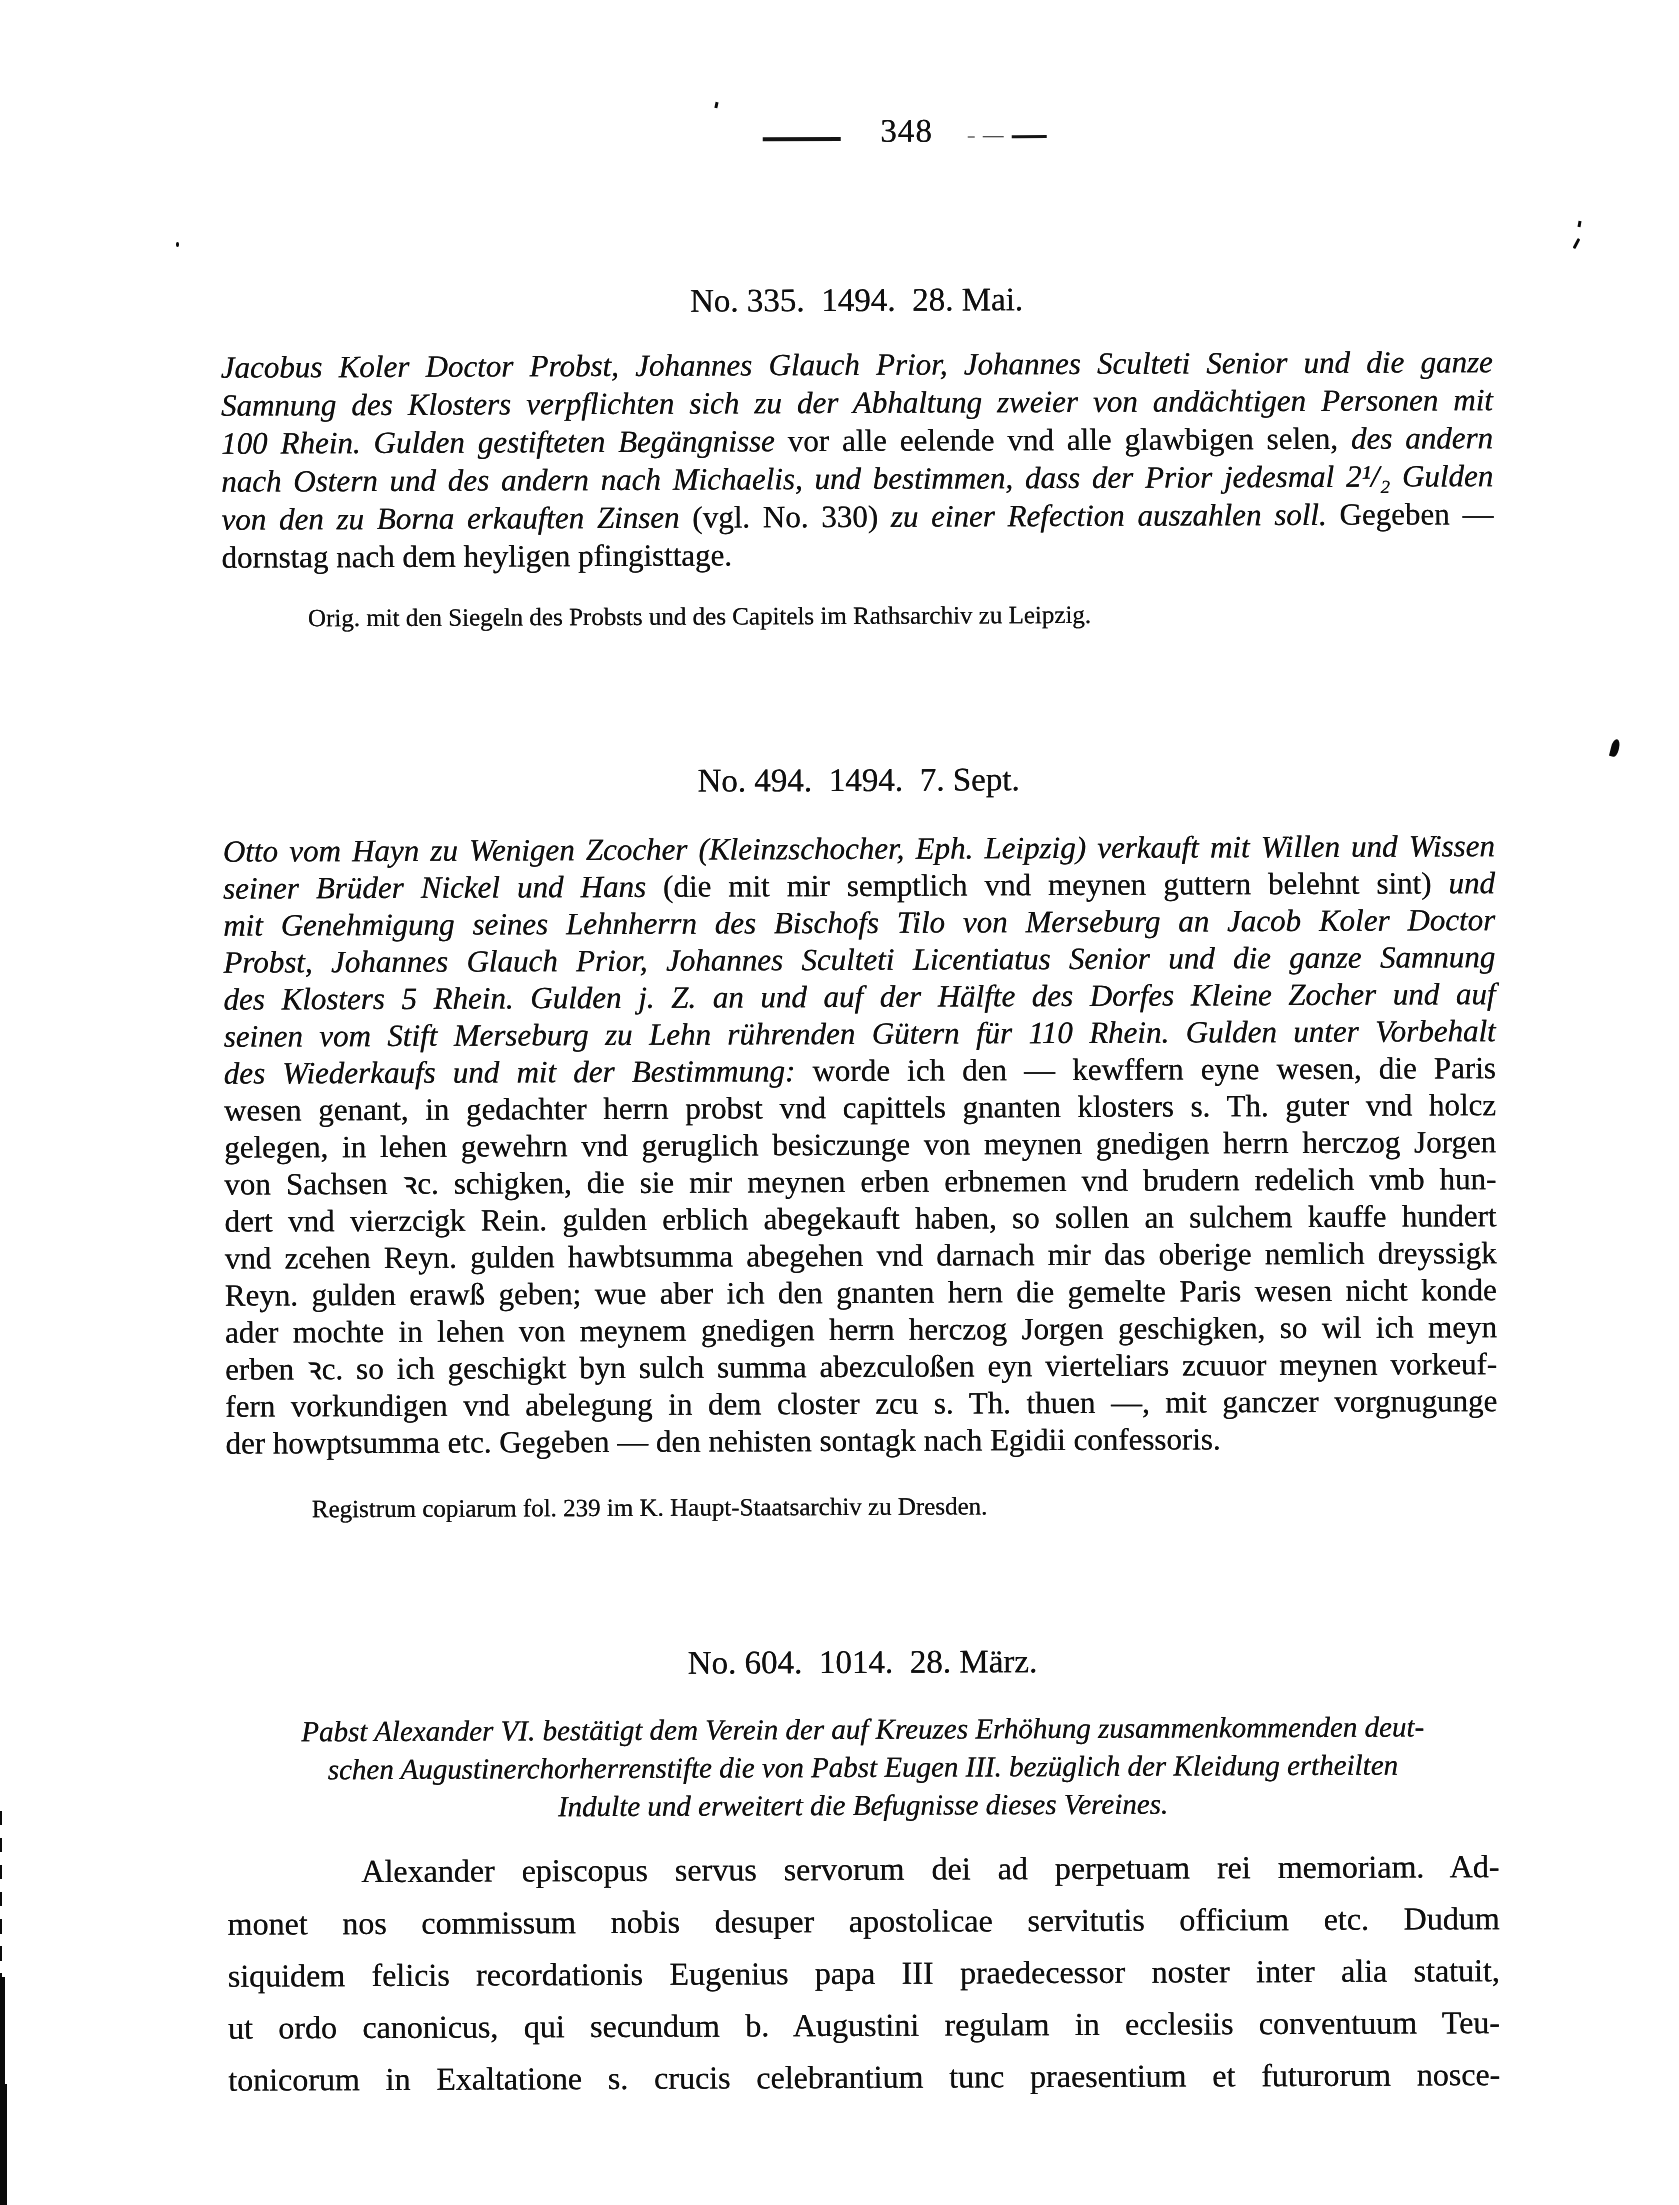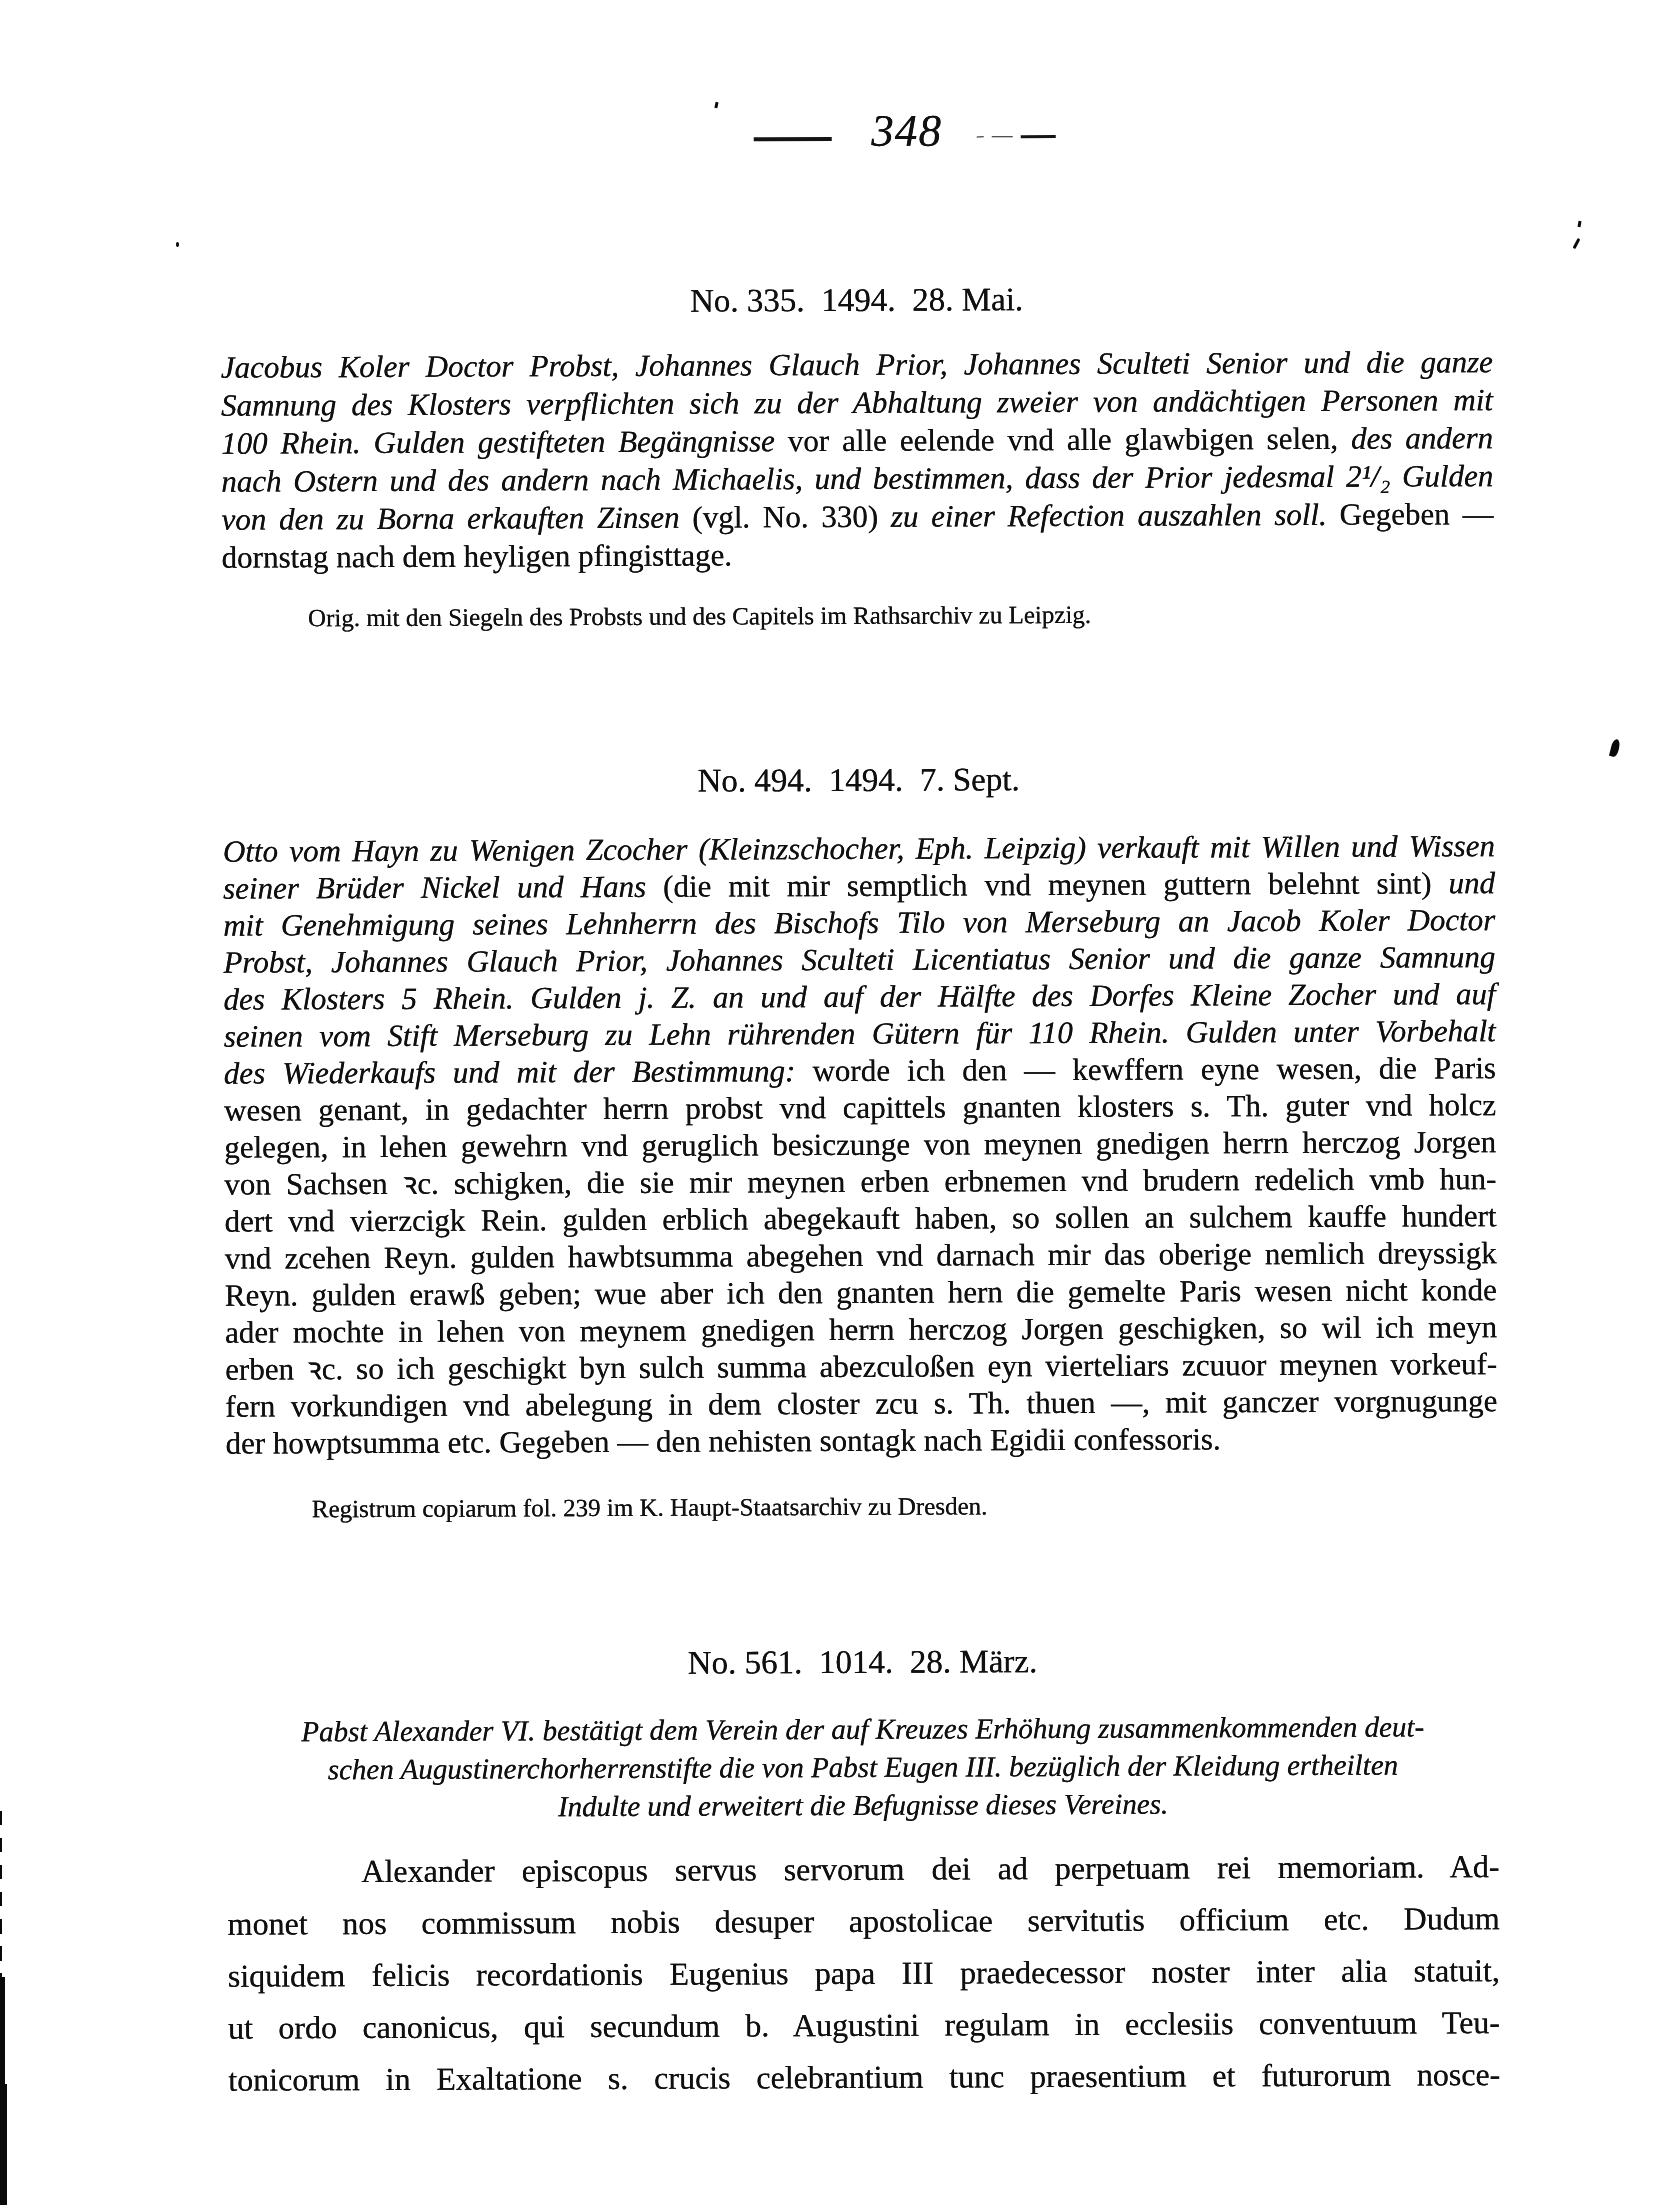--- a/index.html
+++ b/index.html
@@ -17,23 +17,22 @@
     transform-origin:50% 40%;
     text-shadow:0.2px 0 0 currentColor;
   }
   
   .folio-row{
     position:absolute;left:223px;top:109px;width:1272px;height:45px;
     display:flex;align-items:center;justify-content:center;
     transform:translateX(49px);
   }
   .folio{
-    font-size:45px;line-height:33px;letter-spacing:1.1px;
+    font-size:33px;line-height:33px;letter-spacing:1.1px;
     padding:0 35px 0 39px;
-    font-style:italic;
   }
   .dash-left{display:inline-block;width:78px;height:3.9px;background:#141414;margin-top:14.5px;}
   .dash-right{display:flex;align-items:center;gap:7.8px;margin-top:12.2px;}
   .dash-right i{display:block;background:#141414;height:2.2px;}
   .dash-right i:nth-child(1){width:6.7px;height:1.7px;}
   .dash-right i:nth-child(2){width:21px;height:1.7px;}
   .dash-right i:nth-child(3){width:35px;height:2.8px;}
   
   .heading{
     position:absolute;left:223px;width:1272px;margin:0;
@@ -124,21 +123,21 @@
         <div class="tline"><span class="ro">dert vnd vierzcigk Rein. gulden erblich abegekauft haben, so sollen an sulchem kauffe hundert</span></div>
         <div class="tline"><span class="ro">vnd zcehen Reyn. gulden hawbtsumma abegehen vnd darnach mir das oberige nemlich dreyssigk</span></div>
         <div class="tline"><span class="ro">Reyn. gulden erawß geben; wue aber ich den gnanten hern die gemelte Paris wesen nicht konde</span></div>
         <div class="tline"><span class="ro">ader mochte in lehen von meynem gnedigen herrn herczog Jorgen geschigken, so wil ich meyn</span></div>
         <div class="tline"><span class="ro">erben ꝛc. so ich geschigkt byn sulch summa abezculoßen eyn vierteliars zcuuor meynen vorkeuf-</span></div>
         <div class="tline"><span class="ro">fern vorkundigen vnd abelegung in dem closter zcu s. Th. thuen —, mit ganczer vorgnugunge</span></div>
         <div class="tline l"><span class="ro">der howptsumma etc.  Gegeben — den nehisten sontagk nach Egidii confessoris.</span></div>
       </div>
     <div class="source source-336">Registrum copiarum fol. 239 im K. Haupt-Staatsarchiv zu Dresden.</div>
 
-    <h2 class="heading h337"><span>No. 561.</span><span class="h-sep"></span><span>1014.</span><span class="h-sep"></span><span>28. März.</span></h2>
+    <h2 class="heading h337"><span>No. 604.</span><span class="h-sep"></span><span>1014.</span><span class="h-sep"></span><span>28. März.</span></h2>
     <div class="para summary">
         <div class="tline c"><span class="it">Pabst Alexander VI. bestätigt dem Verein der auf Kreuzes Erhöhung zusammenkommenden deut-</span></div>
         <div class="tline c"><span class="it">schen Augustinerchorherrenstifte die von Pabst Eugen III. bezüglich der Kleidung ertheilten</span></div>
         <div class="tline c"><span class="it">Indulte und erweitert die Befugnisse dieses Vereines.</span></div>
       </div>
     <div class="para latin">
         <div class="tline ind"><span class="ro">Alexander episcopus servus servorum dei ad perpetuam rei memoriam.  Ad-</span></div>
         <div class="tline"><span class="ro">monet nos commissum nobis desuper apostolicae servitutis officium etc.  Dudum</span></div>
         <div class="tline"><span class="ro">siquidem felicis recordationis Eugenius papa III praedecessor noster inter alia statuit,</span></div>
         <div class="tline"><span class="ro">ut ordo canonicus, qui secundum b. Augustini regulam in ecclesiis conventuum Teu-</span></div>

